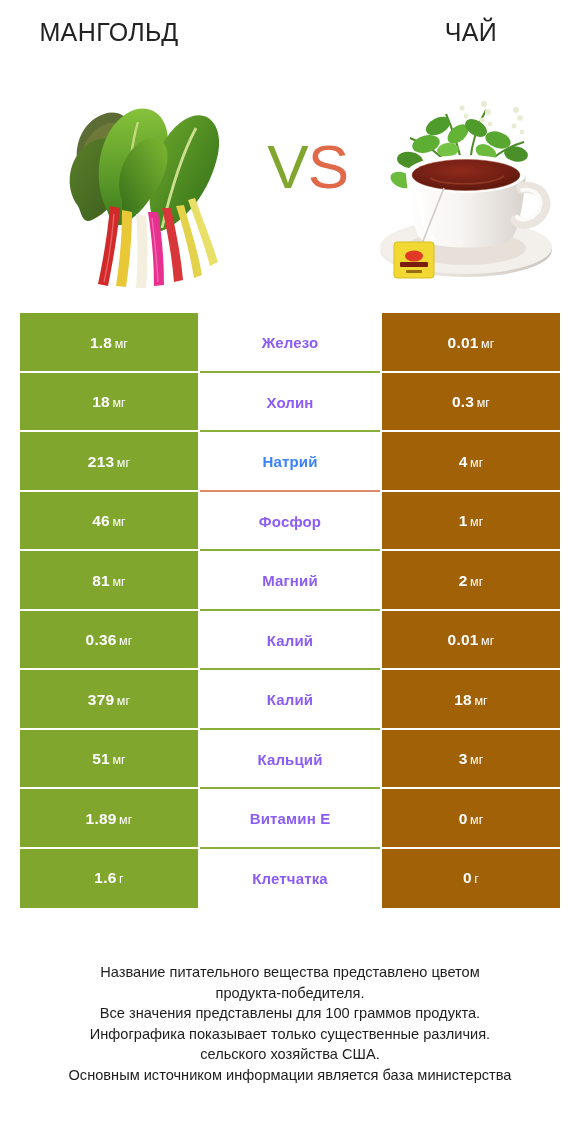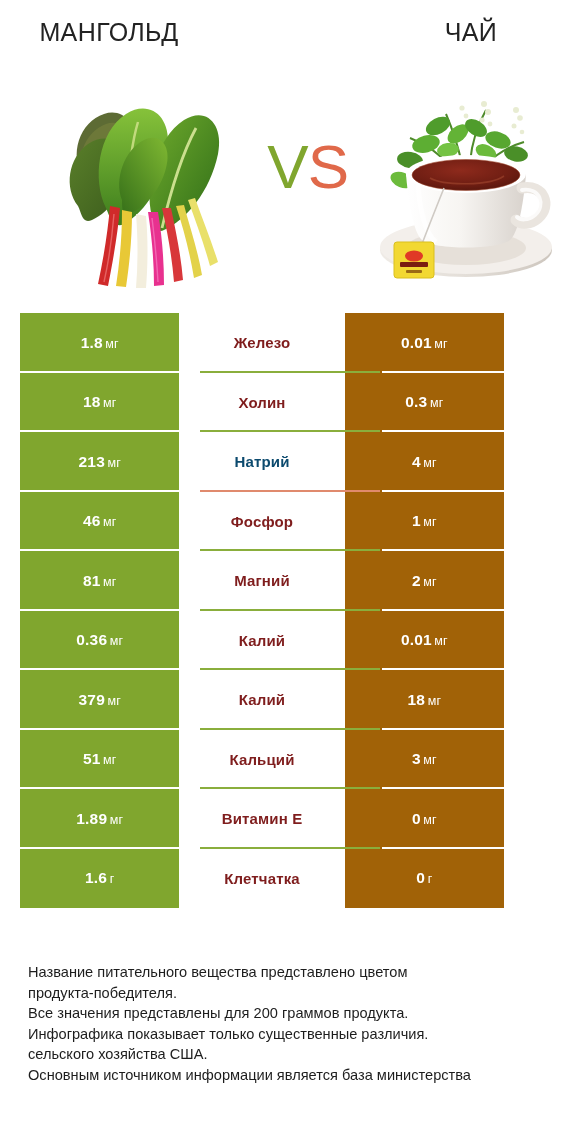--- a/index.html
+++ b/index.html
@@ -67,21 +67,21 @@
   }
   .art-left  { left: 52px;  width: 186px; }
   .art-right { left: 366px; width: 200px; }
   .art svg { display: block; width: 100%; height: 100%; }
 
   
   .table {
     position: absolute;
     left: 20px;
     top: 313px;
-    width: 484px;
+    width: 540px;
   }
   .row {
     position: relative;
     display: flex;
     height: 59.5px;
     align-items: stretch;
   }
   .cell {
     display: flex;
     align-items: center;
@@ -114,22 +114,22 @@
     font-weight: 400;
     margin-left: 2.5px;
     letter-spacing: 0.1px;
   }
   .label {
     font-size: 15px;
     font-weight: 700;
     letter-spacing: 0.15px;
     white-space: nowrap;
   }
-  .label.win-green  { color: #7f1d1d; }
-  .label.win-orange { color: #0c4a6e; }
+  .label.win-green  { color: #8b5cf6; }
+  .label.win-orange { color: #3b82f6; }
 
   
   .sep {
     position: absolute;
     left: 0;
     bottom: 0;
     width: 540px;
     height: 2px;
     display: flex;
   }
@@ -139,20 +139,21 @@
   .sep.green  .sm { background: #8aae3c; }
   .sep.orange .sm { background: #e08a6d; }
   .row:last-child .sep { display: none; }
 
   
   .footnote {
     position: absolute;
     left: 28px;
     top: 962px;
     width: 524px;
+    text-align: center;
     font-size: 14.6px;
     line-height: 20.5px;
     color: #1d1d1d;
     font-weight: 400;
   }
   .footnote div { white-space: nowrap; }
 </style>
 </head>
 <body>
 
@@ -455,19 +456,19 @@
         <span class="val"><span>0</span><span class="unit">г</span></span>
       </div>
 
     </div>
 
   </div>
 
   <div class="footnote">
     <div>Название питательного вещества представлено цветом</div>
     <div>продукта-победителя.</div>
-    <div>Все значения представлены для 200 граммов продукта.</div>
+    <div>Все значения представлены для 100 граммов продукта.</div>
     <div>Инфографика показывает только существенные различия.</div>
     <div>сельского хозяйства США.</div>
     <div>Основным источником информации является база министерства</div>
   </div>
 
 </div>
 
 </body></html>

